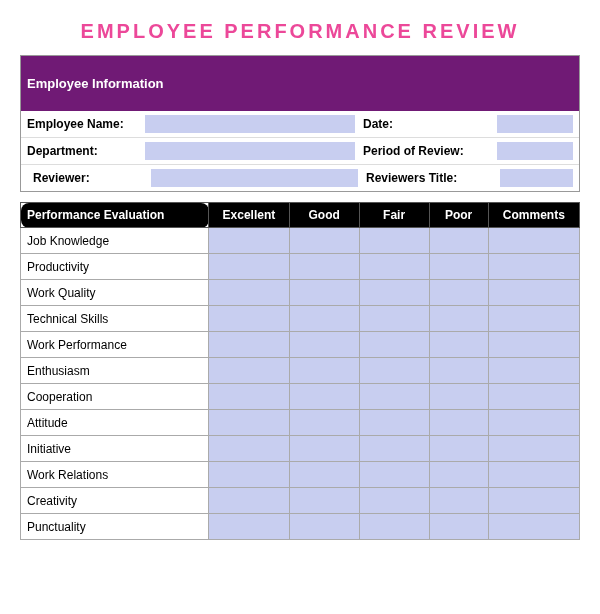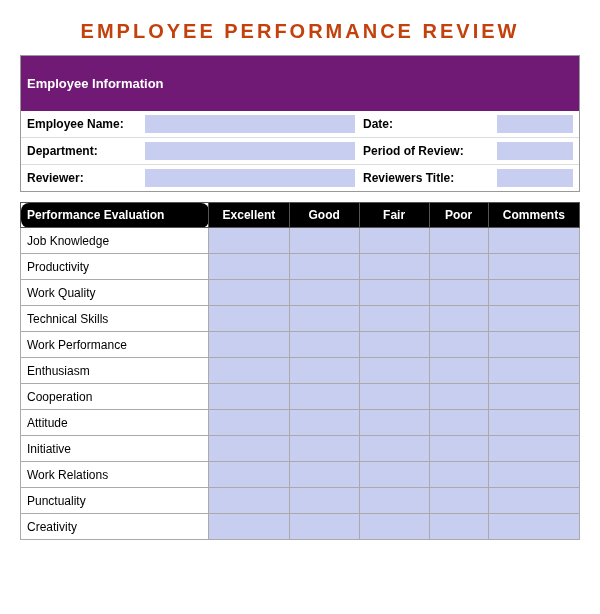--- a/index.html
+++ b/index.html
@@ -9,41 +9,41 @@
       font-size: 13px;
       padding: 20px;
       width: 600px;
     }
     .page-title {
       text-align: center;
       font-size: 20px;
       font-weight: bold;
       letter-spacing: 3px;
       margin-bottom: 12px;
-      color: #c2410c;
+      color: #ec4899;
     }
     .section-header {
       background: #701a75;
       color: #fff;
       font-weight: bold;
       padding: 20px 6px;
       font-size: 13px;
     }
     .info-section {
       border: 1px solid #999;
       margin-bottom: 10px;
     }
     .info-row {
       display: flex;
       align-items: center;
       padding: 4px 6px;
       gap: 8px;
       border-bottom: 1px solid #ddd;
     }
-    .info-row:last-child { border-bottom: none; }
+    .info-row:last-child { border-bottom: none; margin-left: 6px; }
     .info-label {
       font-weight: bold;
       white-space: nowrap;
       min-width: 110px;
       font-size: 12px;
     }
     .info-input {
       background: #c8cef0;
       height: 18px;
       flex: 1;
@@ -217,29 +217,29 @@
       </tr>
       <tr>
         <td>Work Relations</td>
         <td></td>
         <td></td>
         <td></td>
         <td></td>
         <td></td>
       </tr>
       <tr>
+        <td>Creativity</td>
+        <td></td>
+        <td></td>
+        <td></td>
+        <td></td>
+        <td></td>
+      </tr>
+      <tr>
         <td>Punctuality</td>
-        <td></td>
-        <td></td>
-        <td></td>
-        <td></td>
-        <td></td>
-      </tr>
-      <tr>
-        <td>Creativity</td>
         <td></td>
         <td></td>
         <td></td>
         <td></td>
         <td></td>
       </tr>
     </tbody>
 </table>
 
 </body></html>

